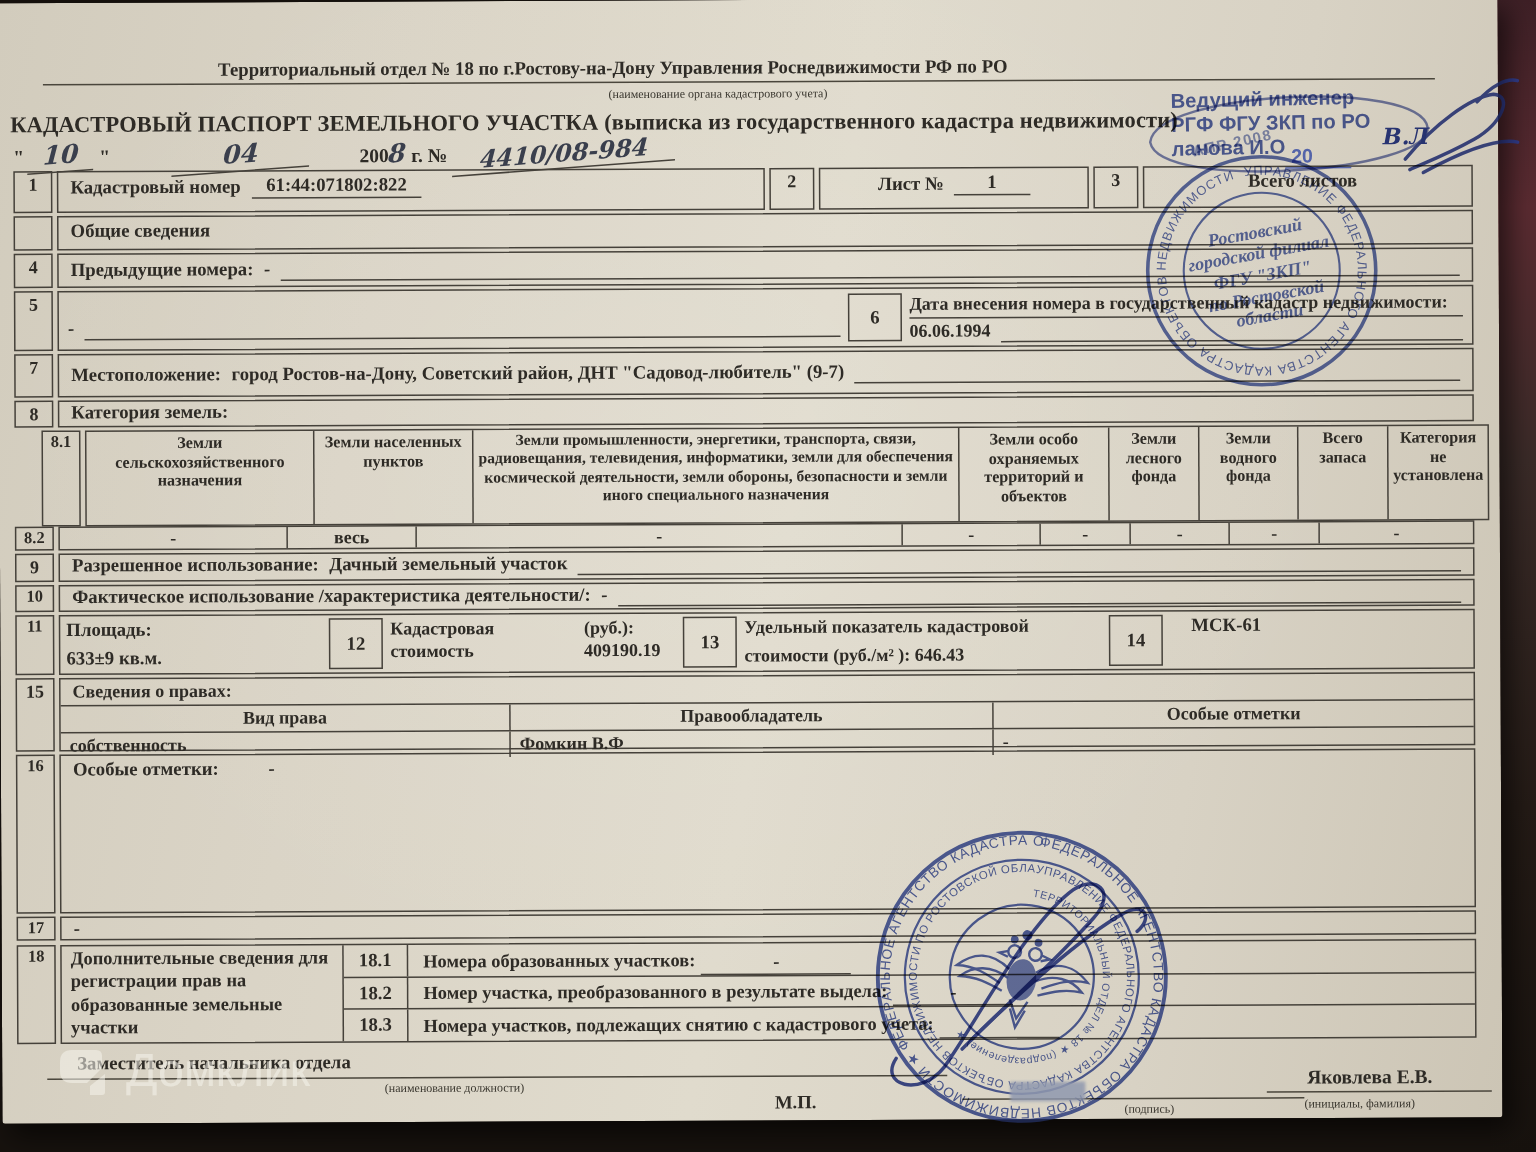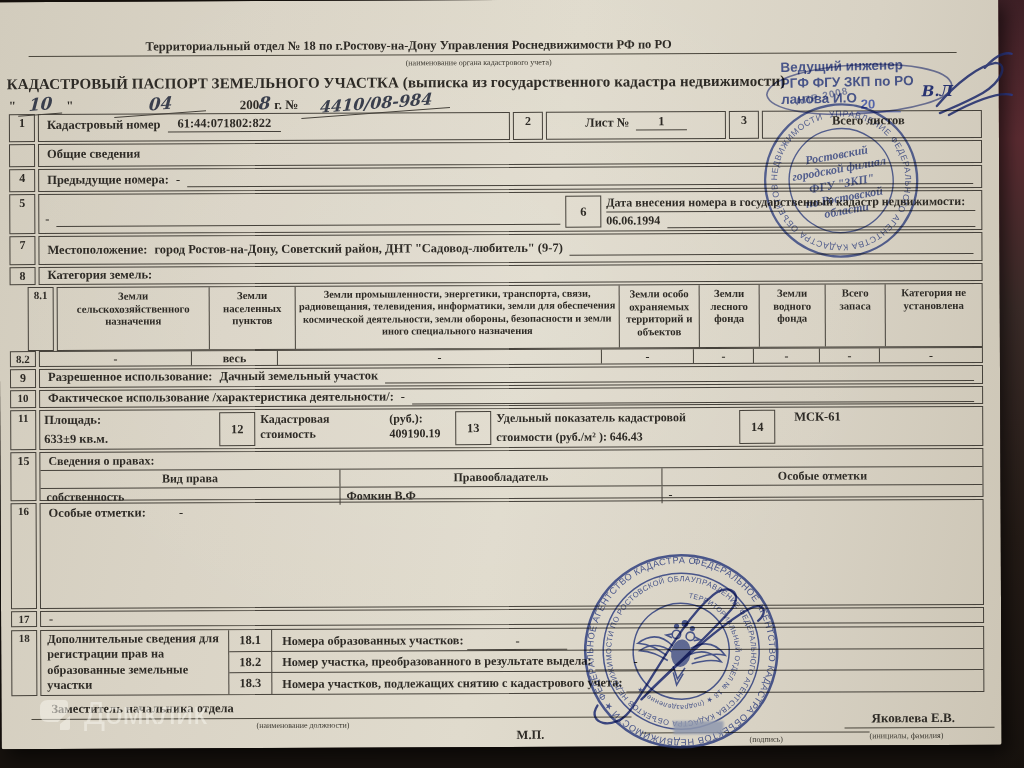--- a/index.html
+++ b/index.html
@@ -157,23 +157,23 @@
     <div class="row" style="height:18px;">
       <div class="num">8</div>
       <div class="cell" style="padding-top:0;">Категория земель:</div>
     </div>
 
     <div class="row" style="height:64px;margin-bottom:0;">
       <div class="num" style="font-size:11px;margin-left:18px;">8.1</div>
       <div class="cell" style="padding:0;">
         <div class="land">
           <div class="lc" style="width:152px;">Земли сельскохозяйственного назначения</div>
-          <div class="lc" style="width:86px;">Земли населенных пунктов</div>
+          <div class="lc" style="width:106px;">Земли населенных пунктов</div>
           <div class="lc" style="width:324px;font-size:10.4px;">Земли промышленности, энергетики, транспорта, связи, радиовещания, телевидения, информатики, земли для обеспечения космической деятельности, земли обороны, безопасности и земли иного специального назначения</div>
-          <div class="lc" style="width:80px;">Земли особо охраняемых территорий и объектов</div>
+          <div class="lc" style="width:100px;">Земли особо охраняемых территорий и объектов</div>
           <div class="lc" style="width:60px;">Земли лесного фонда</div>
           <div class="lc" style="width:66px;">Земли водного фонда</div>
           <div class="lc" style="width:60px;">Всего запаса</div>
           <div class="lc" style="flex:1;">Категория не установлена</div>
         </div>
       </div>
     </div>
 
     <div class="row" style="height:16px;">
       <div class="num" style="font-size:11px;">8.2</div>

